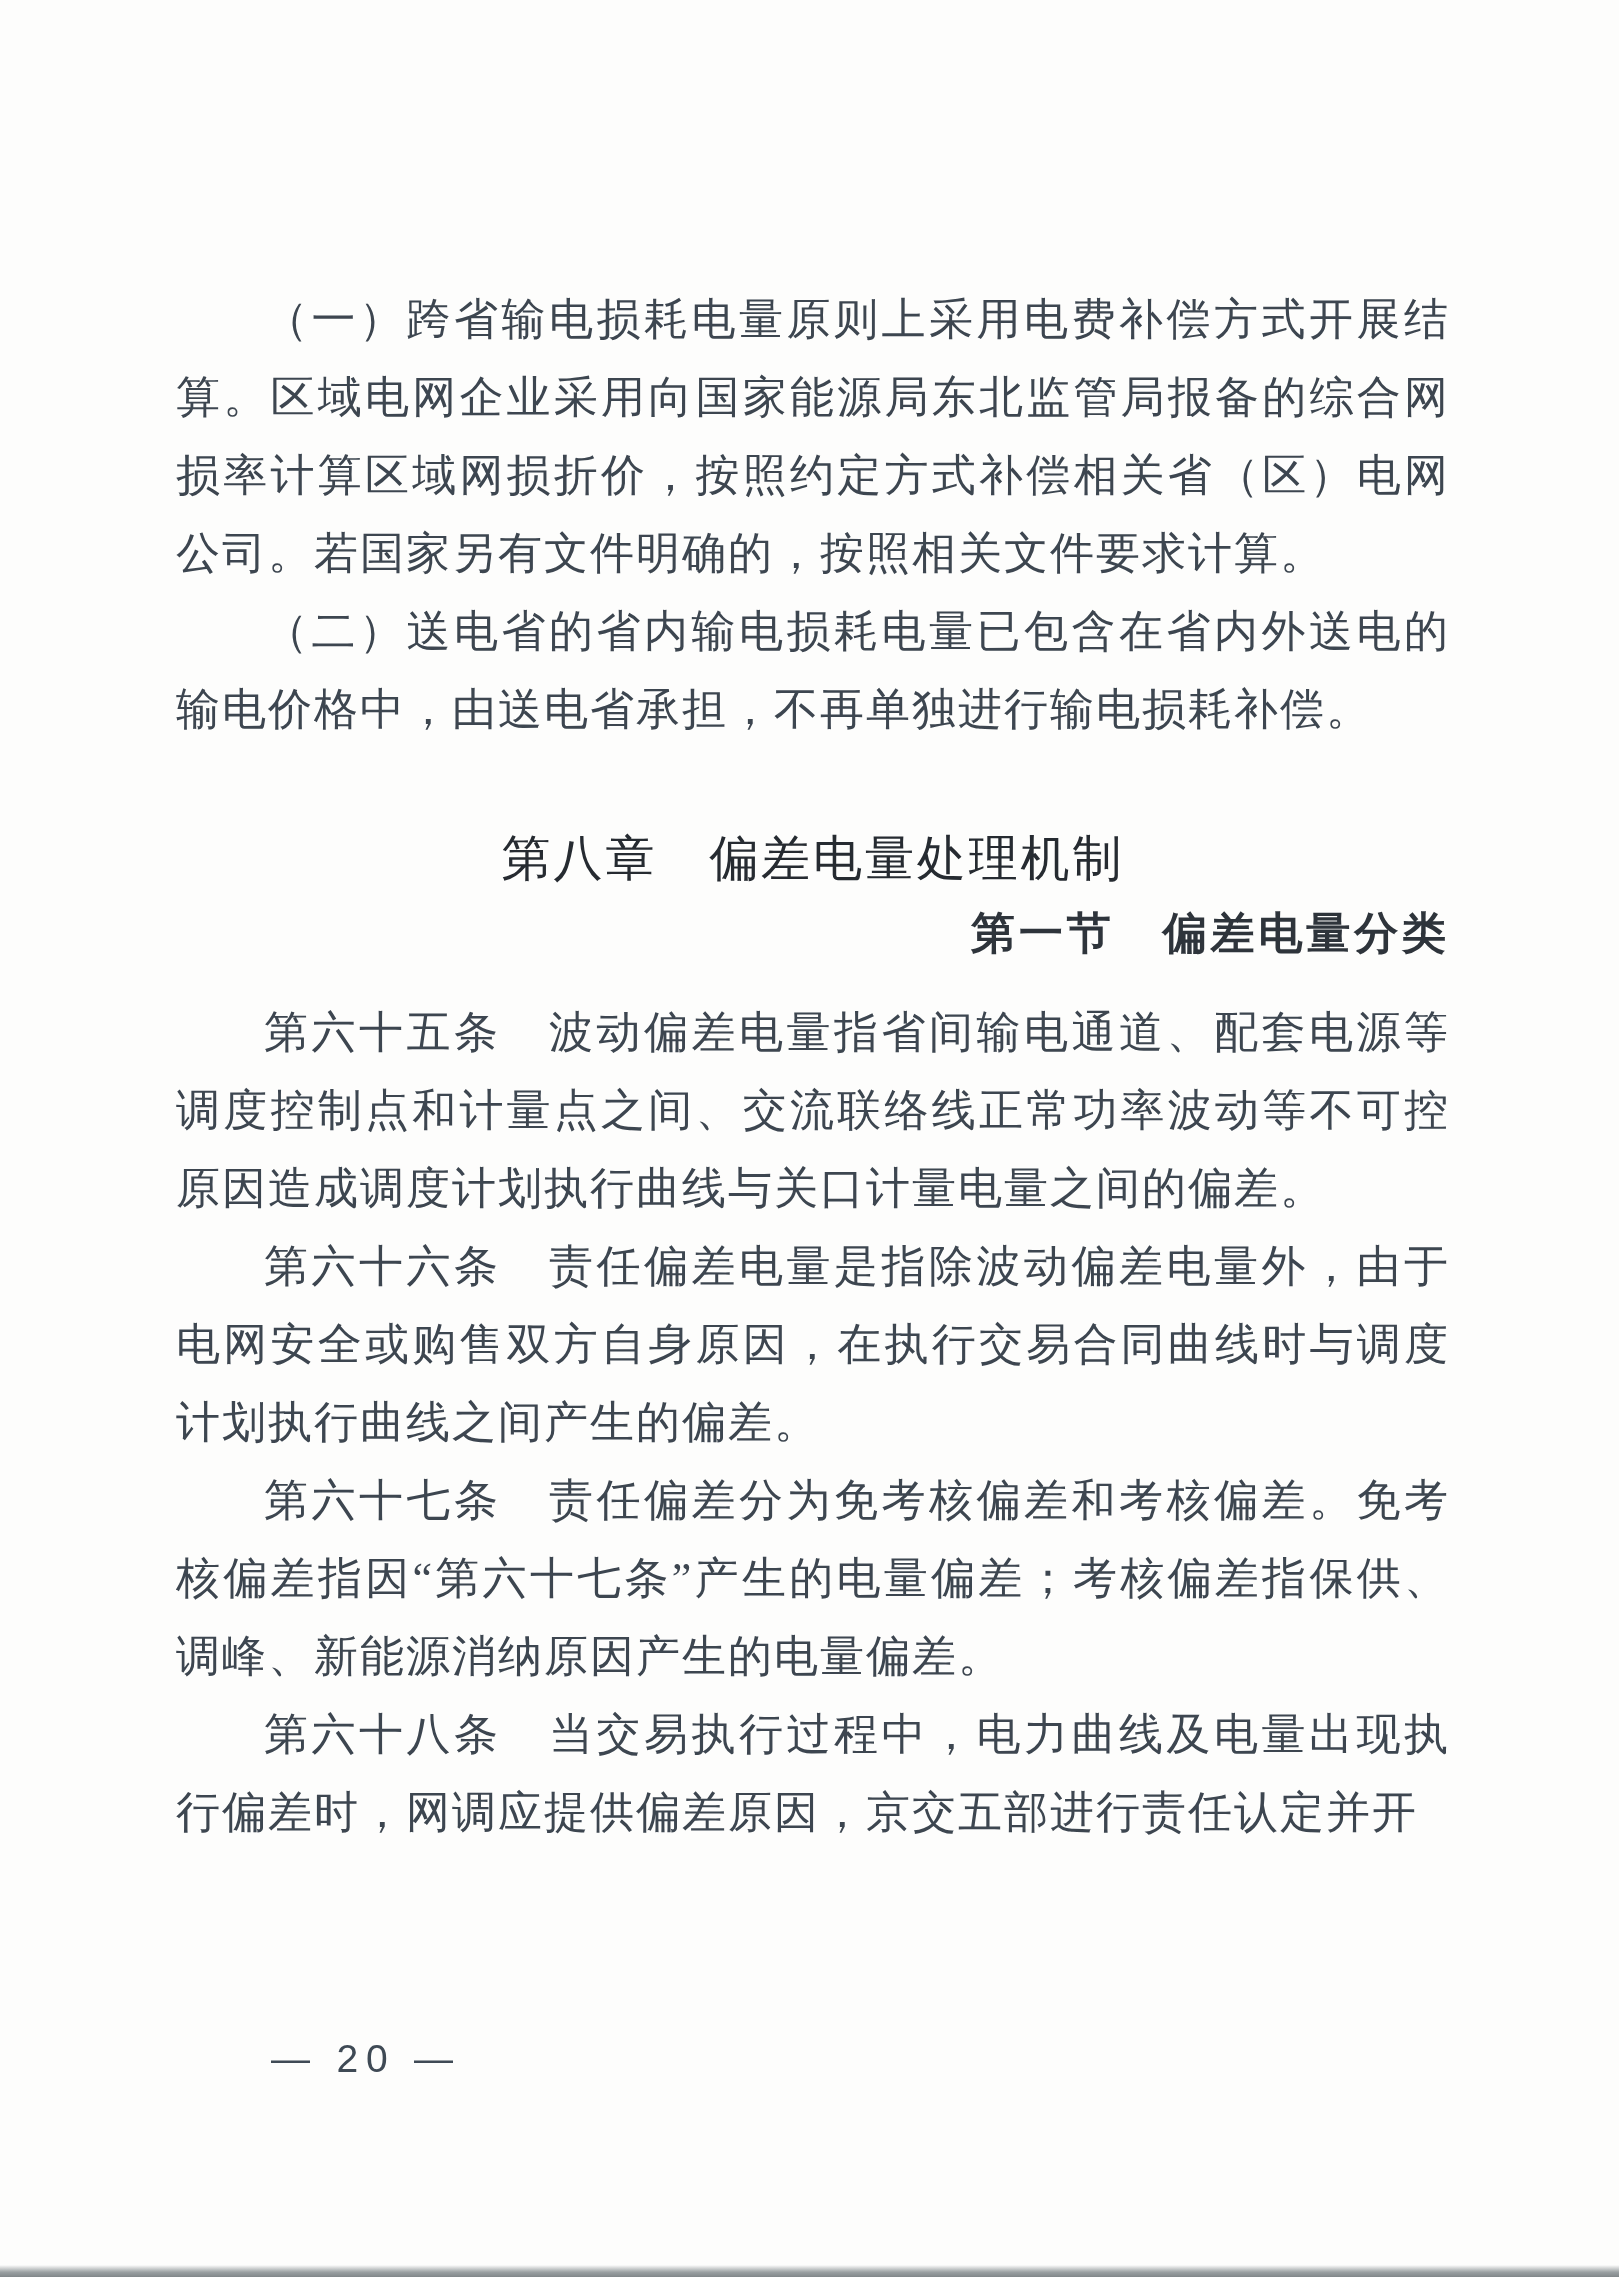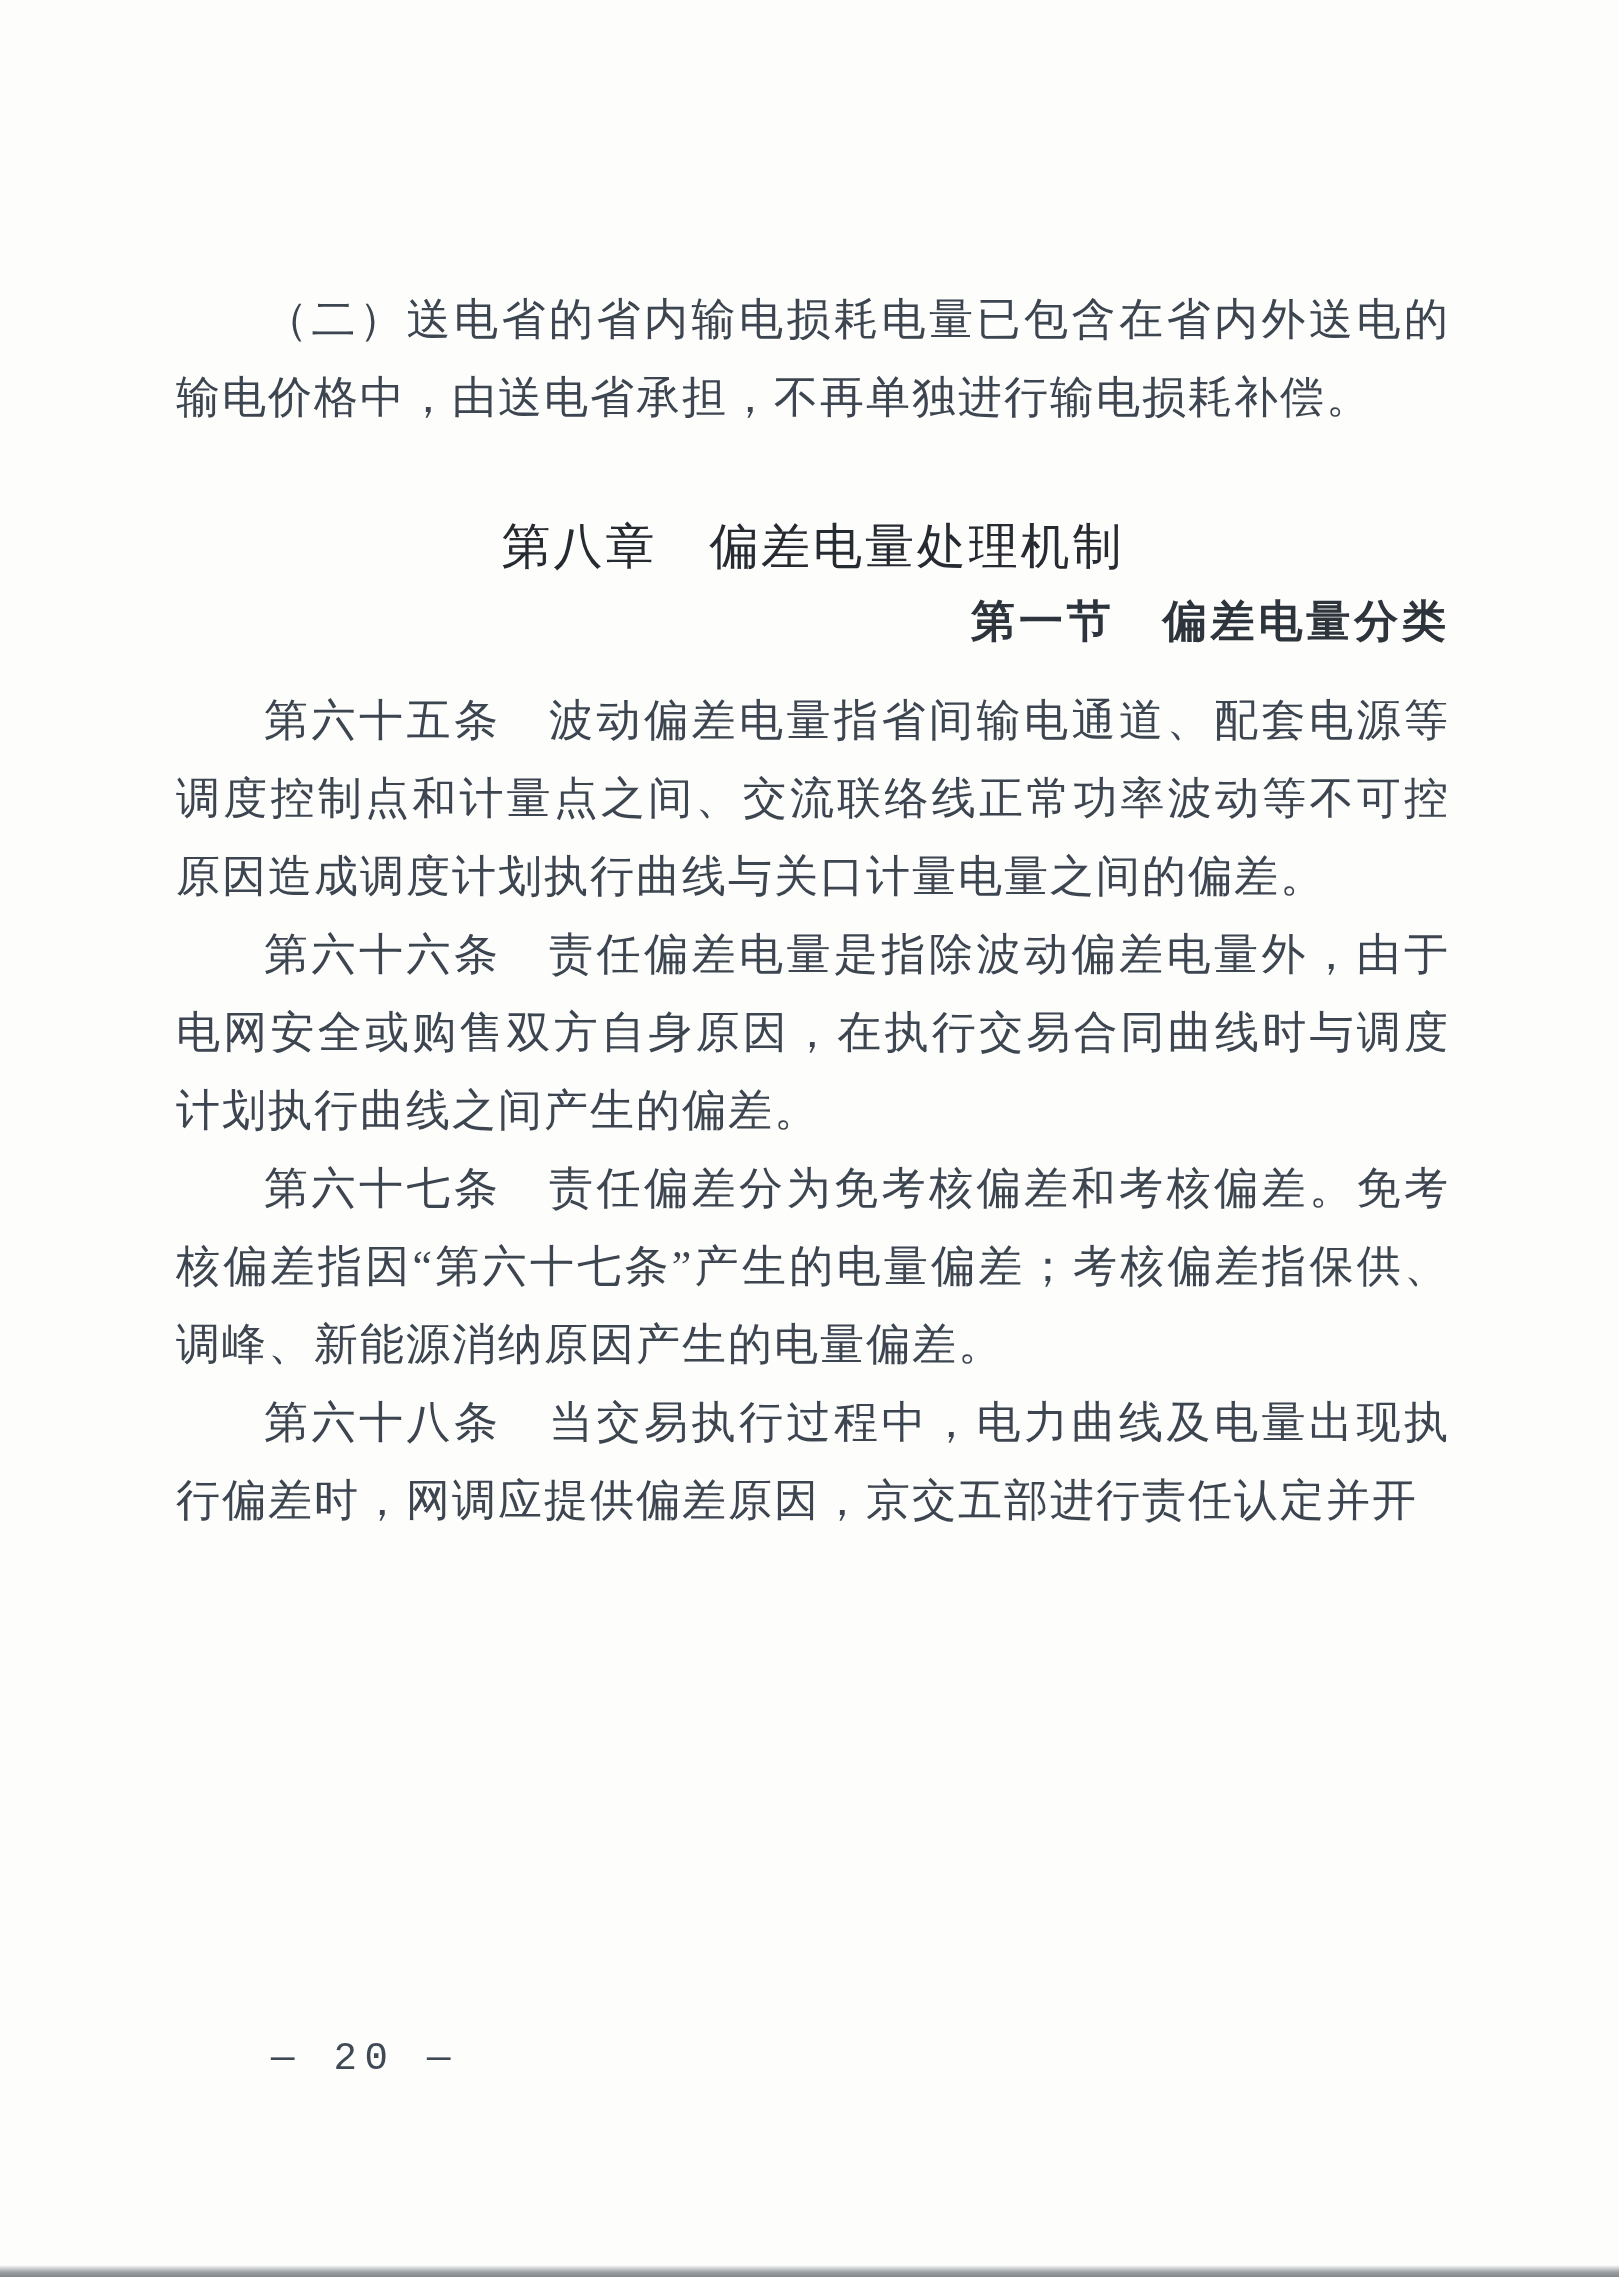--- a/index.html
+++ b/index.html
@@ -51,36 +51,37 @@
     text-align: right;
     color: #2e343b;
   }
   .page-number {
     position: absolute;
     left: 271px;
     top: 2037px;
     font-size: 39px;
     letter-spacing: 7.8px;
     color: #3f4a55;
-    font-family: Liberation Mono, monospace;
+    font-family: Liberation Sans, sans-serif;
   }
   .scan-edge {
     position: absolute;
     left: 0;
     right: 0;
     bottom: 0;
     height: 12.7px;
     background: linear-gradient(180deg, rgba(180,184,186,0) 0%, #9aa0a2 55%, #7c8285 100%);
   }
 </style>
 </head>
 <body>
 
 <div class="page">
   <main class="content">
+    <p class="body-para">（一）跨省输电损耗电量原则上采用电费补偿方式开展结算。区域电网企业采用向国家能源局东北监管局报备的综合网损率计算区域网损折价，按照约定方式补偿相关省（区）电网公司。若国家另有文件明确的，按照相关文件要求计算。</p>
     <p class="body-para">（二）送电省的省内输电损耗电量已包含在省内外送电的输电价格中，由送电省承担，不再单独进行输电损耗补偿。</p>
     <h1 class="chapter">第八章　偏差电量处理机制</h1>
     <h2 class="section">第一节　偏差电量分类</h2>
     <p class="body-para">第六十五条　波动偏差电量指省间输电通道、配套电源等调度控制点和计量点之间、交流联络线正常功率波动等不可控原因造成调度计划执行曲线与关口计量电量之间的偏差。</p>
     <p class="body-para">第六十六条　责任偏差电量是指除波动偏差电量外，由于电网安全或购售双方自身原因，在执行交易合同曲线时与调度计划执行曲线之间产生的偏差。</p>
     <p class="body-para">第六十七条　责任偏差分为免考核偏差和考核偏差。免考核偏差指因“第六十七条”产生的电量偏差；考核偏差指保供、调峰、新能源消纳原因产生的电量偏差。</p>
     <p class="body-para">第六十八条　当交易执行过程中，电力曲线及电量出现执行偏差时，网调应提供偏差原因，京交五部进行责任认定并开</p>
   </main>
 
   <div class="page-number">— 20 —</div>

